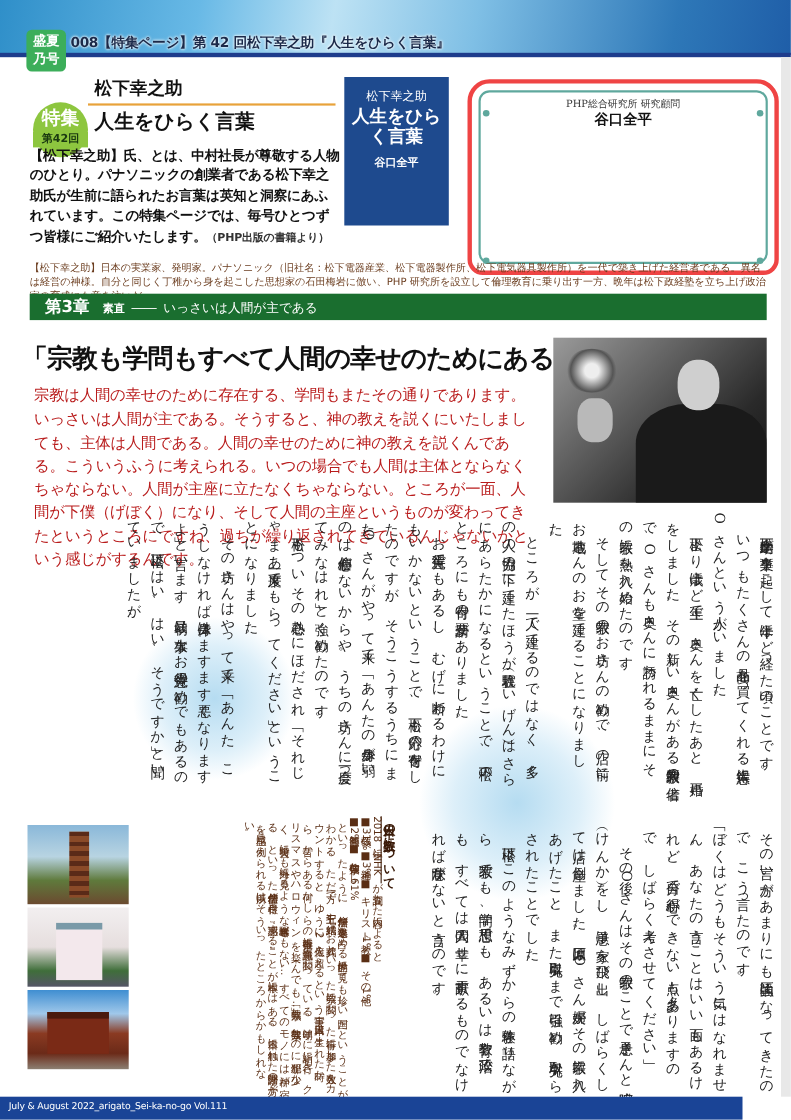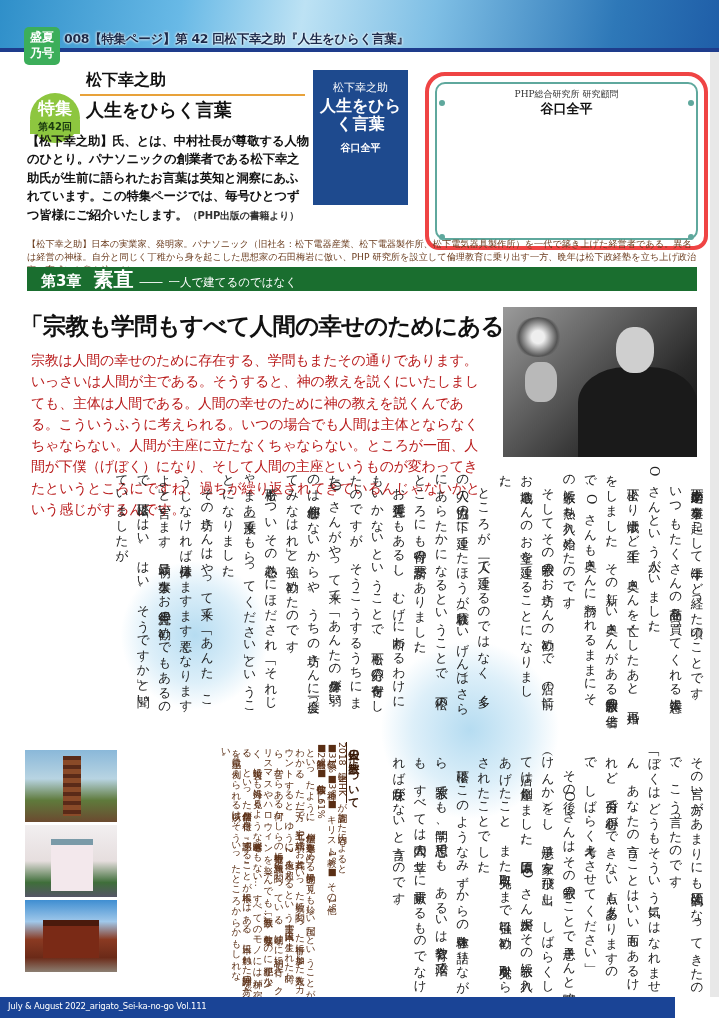--- a/index.html
+++ b/index.html
@@ -70,21 +70,21 @@
     position: absolute; left: 27px; top: 238px; width: 670px;
     font-size: 9.2px; line-height: 12.8px; color: #6b3d1f;
   }
 
   
   .chapter {
     position: absolute; left: 27px; top: 267px; width: 670px; height: 24px; background: #1a6e2f;
     color: #fff; padding-left: 14px; line-height: 24px;
   }
   .chapter .c1 { font-size: 15px; font-weight: bold; }
-  .chapter .c2 { font-size: 20px; font-weight: bold; margin-left: 12px; }
+  .chapter .c2 { font-size: 10px; font-weight: bold; margin-left: 12px; }
   .chapter .c3 { font-size: 11.5px; margin-left: 6px; }
 
   
   .quote {
     position: absolute; left: 20px; top: 310px; font-family: "DejaVu Serif", serif;
     font-size: 23.5px; font-weight: bold; color: #111; letter-spacing: -0.8px;
   }
   .lead {
     position: absolute; left: 31px; top: 350px; width: 460px;
     font-size: 14px; line-height: 21.3px; color: #b91c1c; letter-spacing: -0.25px;
@@ -165,21 +165,21 @@
   <span class="dot" style="right:10px;top:24px"></span>
   <span class="dot" style="left:10px;bottom:6px"></span>
   <span class="dot" style="right:10px;bottom:6px"></span>
   <div class="role">PHP総合研究所 研究顧問</div>
   <div class="pname">谷口全平</div>
 </div>
 
 <div class="bio">【松下幸之助】日本の実業家、発明家。パナソニック（旧社名：松下電器産業、松下電器製作所、松下電気器具製作所）を一代で築き上げた経営者である。異名は経営の神様。自分と同じく丁稚から身を起こした思想家の石田梅岩に倣い、PHP 研究所を設立して倫理教育に乗り出す一方、晩年は松下政経塾を立ち上げ政治家の育成にも意を注いだ。</div>
 
 <div class="chapter">
-  <span class="c1">第3章</span><span class="c2">素直</span><span class="c3">――</span><span class="c3">一人で建てるのではなく</span>
+  <span class="c1">第3章</span><span class="c2">素直</span><span class="c3">――</span><span class="c3">いっさいは人間が主である</span>
 </div>
 
 <div class="quote">「宗教も学問もすべて人間の幸せのためにある」</div>
 <div class="lead">宗教は人間の幸せのために存在する、学問もまたその通りであります。いっさいは人間が主である。そうすると、神の教えを説くにいたしましても、主体は人間である。人間の幸せのために神の教えを説くんである。こういうふうに考えられる。いつの場合でも人間は主体とならなくちゃならない。人間が主座に立たなくちゃならない。ところが一面、人間が下僕（げぼく）になり、そして人間の主座というものが変わってきたというところにですね、過ちが繰り返されてきているんじゃないかという感じがするんです。</div>
 <div class="photo">
   <div class="flowers"></div>
   <div class="vase"></div>
   <div class="body"></div>
   <div class="head"></div>
 </div>

